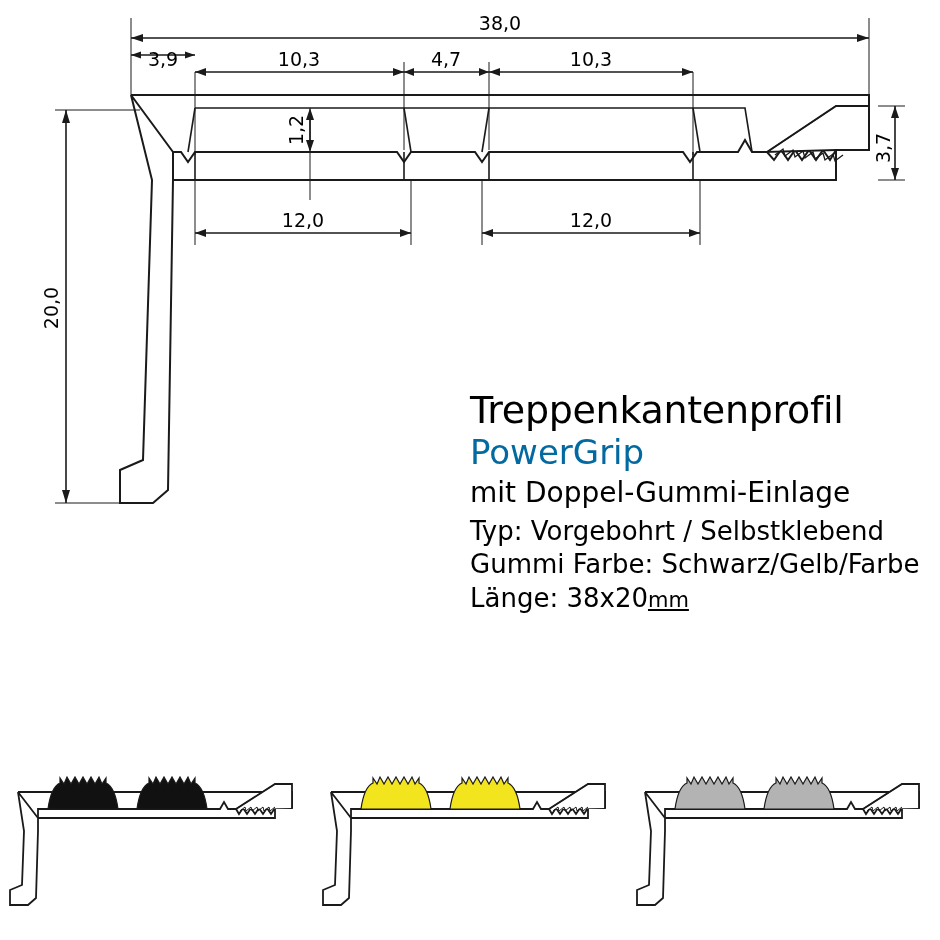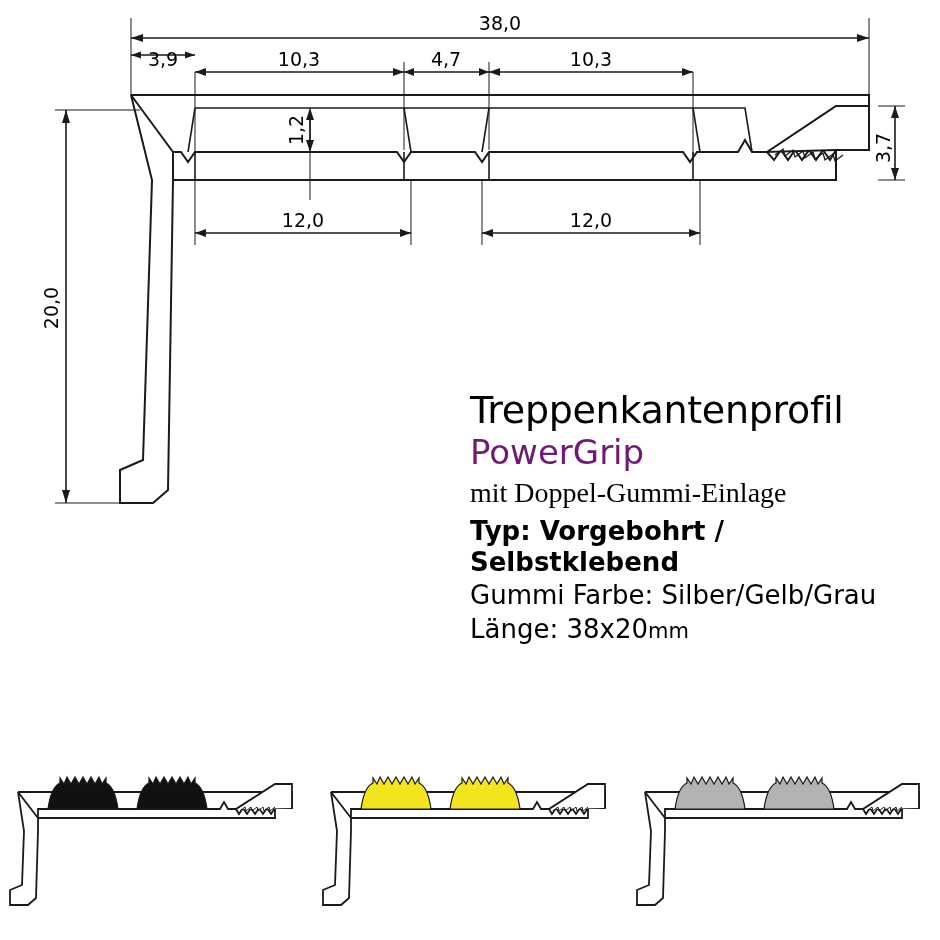--- a/index.html
+++ b/index.html
@@ -39,43 +39,43 @@
     width: 460px;
     margin-top: 41px;
   }
   .info-title {
     font-size: 38px;
     line-height: 1.08;
     letter-spacing: -0.3px;
   }
   .info-brand {
     font-size: 34px;
-    color: #701a75;
+    color: #0369a1;
     line-height: 1.15;
     margin-top: 2px;
   }
   .info-sub {
     font-size: 28px;
     line-height: 1.2;
     margin-top: 4px;
-    font-family: Liberation Serif, serif;
   }
   .info-type {
     font-size: 26px;
-    font-weight: bold;
+    font-weight: normal;
     line-height: 1.2;
     margin-top: 6px;
   }
   .info-line {
     font-size: 26px;
     line-height: 1.28;
     margin-top: 1px;
   }
   .info-line .unit {
     font-size: 21px;
+    text-decoration: underline;
   }
   .variants {
     position: absolute;
     left: 0;
     top: 700px;
     width: 940px;
     height: 240px;
   }
   .variant {
     position: absolute;
@@ -210,21 +210,21 @@
     <text class="dimtext" x="58" y="308" text-anchor="middle" transform="rotate(-90 58 308)">20,0</text>
     <text class="dimtext" x="303" y="227" text-anchor="middle">12,0</text>
     <text class="dimtext" x="591" y="227" text-anchor="middle">12,0</text>
   </svg>
 
   <div class="info-block">
     <div class="info-title">Treppenkantenprofil</div>
     <div class="info-brand">PowerGrip</div>
     <div class="info-sub">mit Doppel-Gummi-Einlage</div>
     <div class="info-type">Typ: Vorgebohrt / Selbstklebend</div>
-    <div class="info-line">Gummi Farbe: Silber/Gelb/Grau</div>
+    <div class="info-line">Gummi Farbe: Schwarz/Gelb/Farbe</div>
     <div class="info-line">
       <span>Länge: 38x20</span><span class="unit">mm</span>
     </div>
   </div>
 
   <div class="variants">
 
     <div class="variant v1">
       <svg viewBox="0 0 313 240">
         <g stroke="#1a1a1a" stroke-width="1.8" fill="none">

